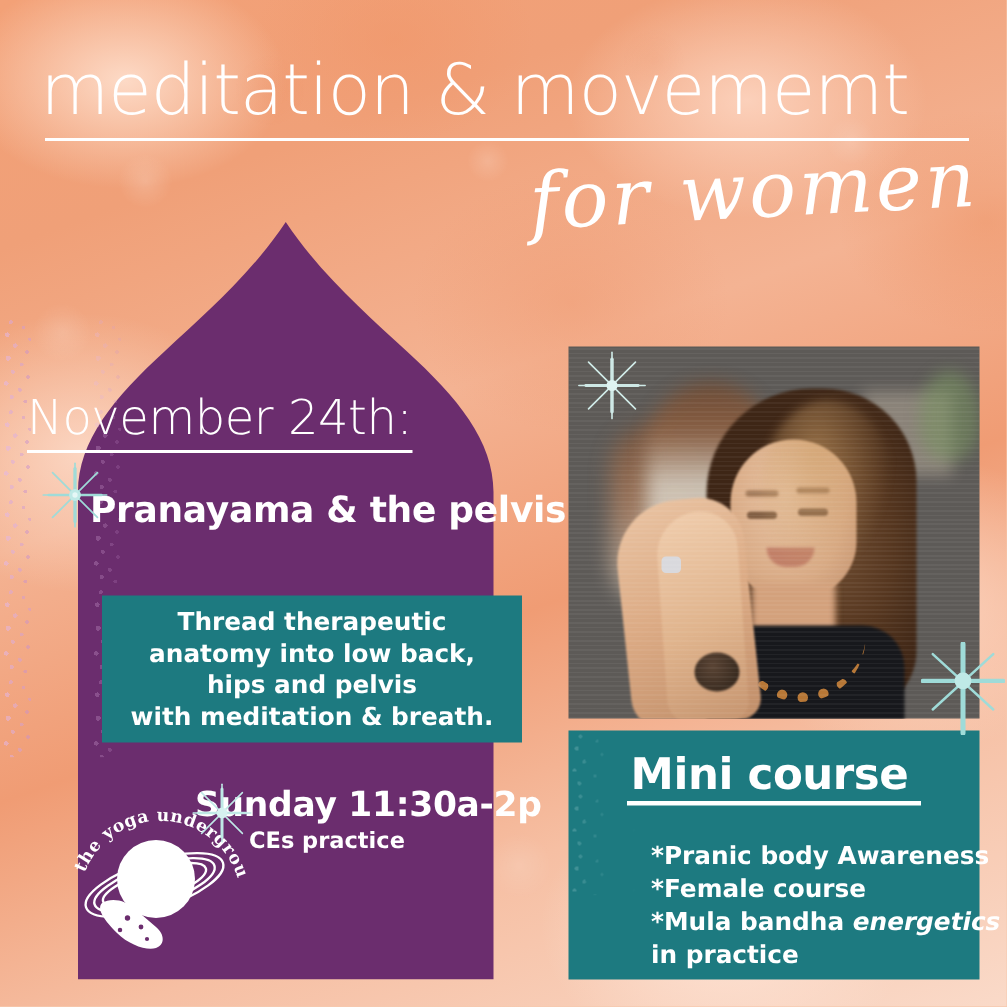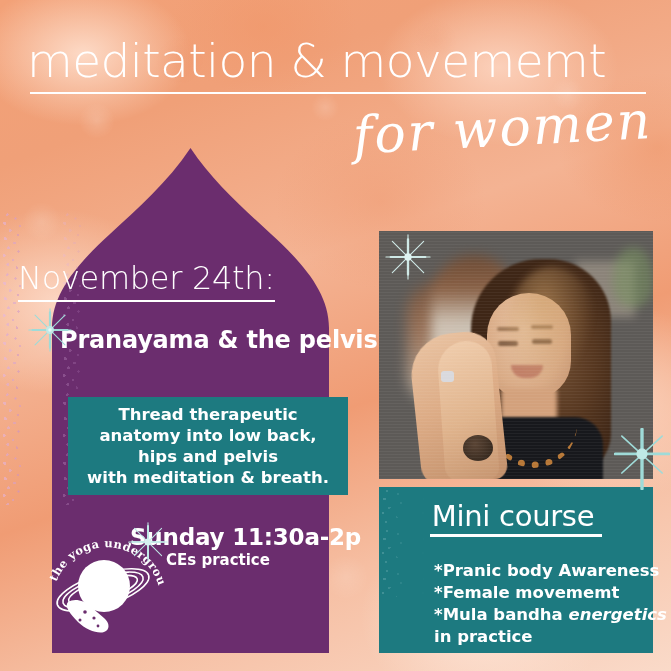--- a/index.html
+++ b/index.html
@@ -244,21 +244,21 @@
       radial-gradient(circle 1.3px at 26% 52%,#bfe2e4 99%,transparent),
       radial-gradient(circle 1.2px at 10% 66%,#cfeaec 99%,transparent),
       radial-gradient(circle 1.1px at 44% 76%,#a9d6d9 99%,transparent),
       radial-gradient(circle 1.3px at 18% 88%,#bfe2e4 99%,transparent);
     background-size:40px 40px;
     mask-image:linear-gradient(to right,#000,transparent);
     -webkit-mask-image:linear-gradient(to right,#000,transparent);
   }
   .mini-title-wrap{position:absolute;left:0;top:12px;width:274px;text-align:center;}
   .mini-title{
-    display:inline-block;color:#fff;font-size:29px;font-weight:normal;letter-spacing:-.3px;
+    display:inline-block;color:#fff;font-size:29px;font-weight:bold;letter-spacing:-.3px;
     font-family:"DejaVu Sans","Liberation Sans",sans-serif;
     border-bottom:3px solid #fff;padding:0 8px 1px 2px;
   }
   .mini-list{position:absolute;left:15px;top:57px;width:250px;}
   .mini-list li{
     list-style:none;color:#fff;font-size:16.5px;font-weight:bold;line-height:1.33;
     white-space:nowrap;font-family:"DejaVu Sans","Liberation Sans",sans-serif;
   }
   .mini-list li em{font-style:italic;}
 
@@ -365,21 +365,21 @@
     <div class="ph-grain"></div>
   </div>
 
   <div class="mini">
     <div class="mini-speck"></div>
     <div class="mini-title-wrap">
       <span class="mini-title">Mini course</span>
     </div>
     <ul class="mini-list">
       <li><span>*</span><span>Pranic body Awareness</span></li>
-      <li><span>*</span><span>Female movememt</span></li>
+      <li><span>*</span><span>Female course</span></li>
       <li><span>*</span><span>Mula bandha </span><em>energetics</em></li>
       <li><span></span><span> in practice</span></li>
     </ul>
   </div>
 
   <div class="spark" id="spark-subject">
     <svg viewBox="0 0 100 100" aria-hidden="true">
       <g stroke="#9fdbd8" stroke-width="2.6" stroke-linecap="round" fill="none">
         <path d="M50 2 L50 98"></path>
           <path d="M2 50 L98 50"></path>

